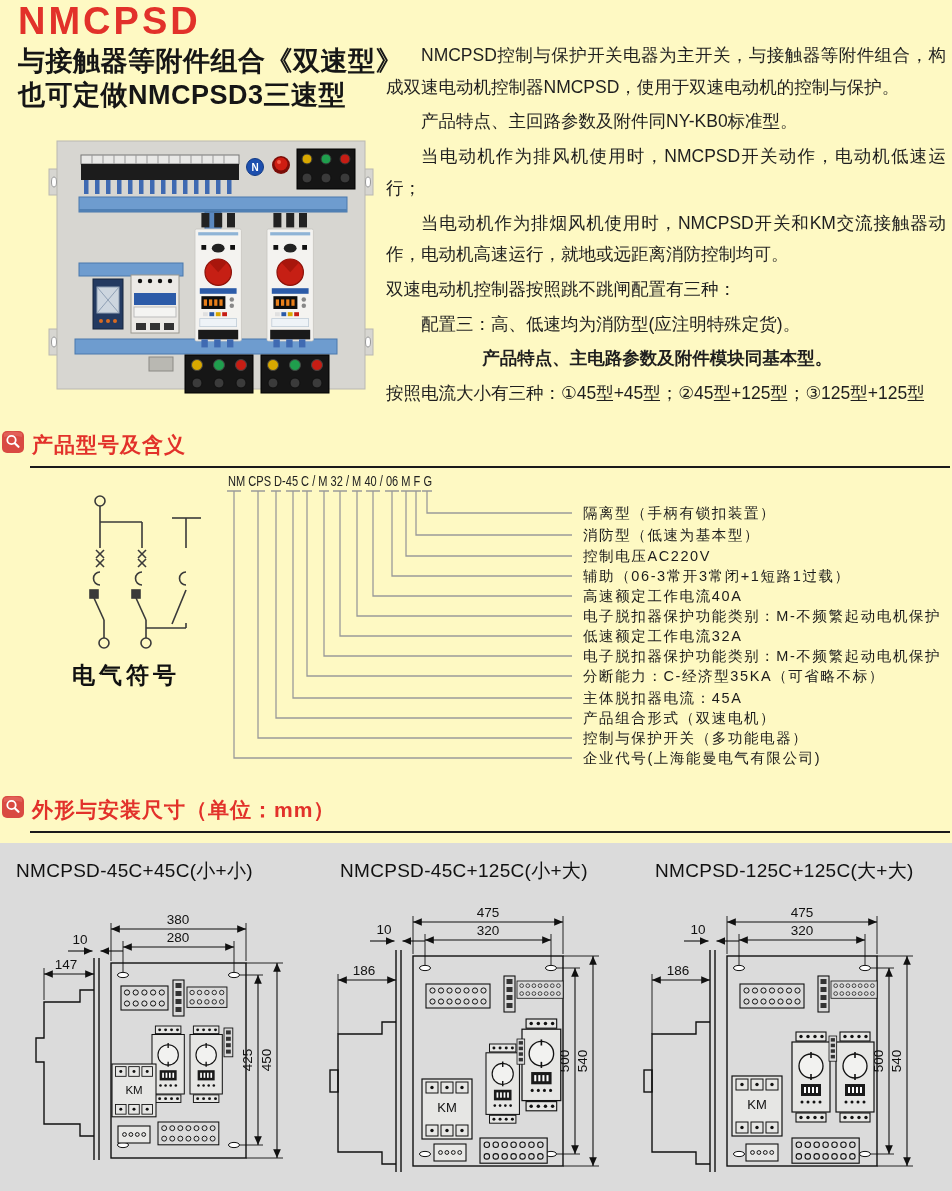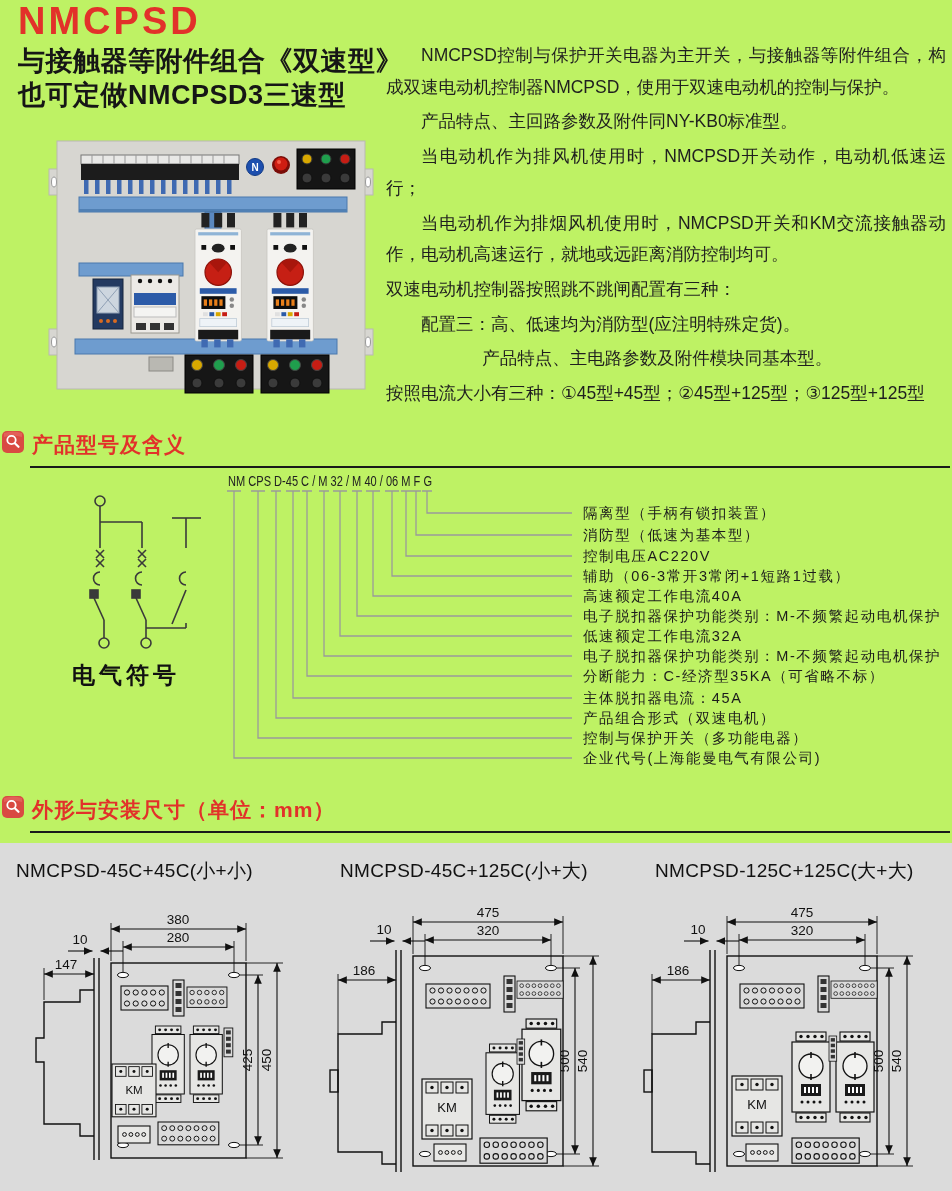--- a/index.html
+++ b/index.html
@@ -1,25 +1,25 @@
 <!DOCTYPE html>
 <html><head>
 <meta charset="utf-8">
 <style>
   html,body{margin:0;padding:0;background:#fff;}
-  .page{position:relative;width:952px;height:1191px;background:#bef264;overflow:hidden;
+  .page{position:relative;width:952px;height:1191px;background:#fef9c3;overflow:hidden;
         font-family:"Liberation Sans","DejaVu Sans",sans-serif;color:#222;}
   .abs{position:absolute;}
   
   .brand{left:18px;top:0px;font-size:38px;font-weight:bold;color:#e2312a;letter-spacing:3px;}
   .subtitle{left:18px;top:44px;font-size:27px;font-weight:bold;color:#161616;line-height:34px;letter-spacing:.5px;}
   
   .intro{left:383px;top:37px;width:566px;font-size:17.5px;line-height:31.7px;color:#1f1f1f;text-align:justify;}
   .intro p{margin:3px;}
-  .ti0{text-indent:0;} .ti2{text-indent:2em;} .ti5{text-indent:5.5em;}
+  .ti0{text-indent:0;} .ti2{text-indent:2em;} .ti5{text-indent:5.5em;font-weight:bold;}
   
   .sec-head{display:flex;align-items:flex-start;gap:8px;}
   .sec-title{font-size:21px;font-weight:bold;color:#e2312a;letter-spacing:1px;}
   .rule{height:2px;background:#1a1a1a;}
   
   .mlabel{font-size:14.5px;letter-spacing:1.6px;color:#1c1c1c;white-space:nowrap;}
   .symcap{font-size:23px;font-weight:bold;color:#111;letter-spacing:4px;}
   
   .graybox{left:0;top:843px;width:952px;height:348px;background:#dbdbdb;}
   .dwg-title{font-size:19px;color:#111;letter-spacing:.3px;white-space:nowrap;}

